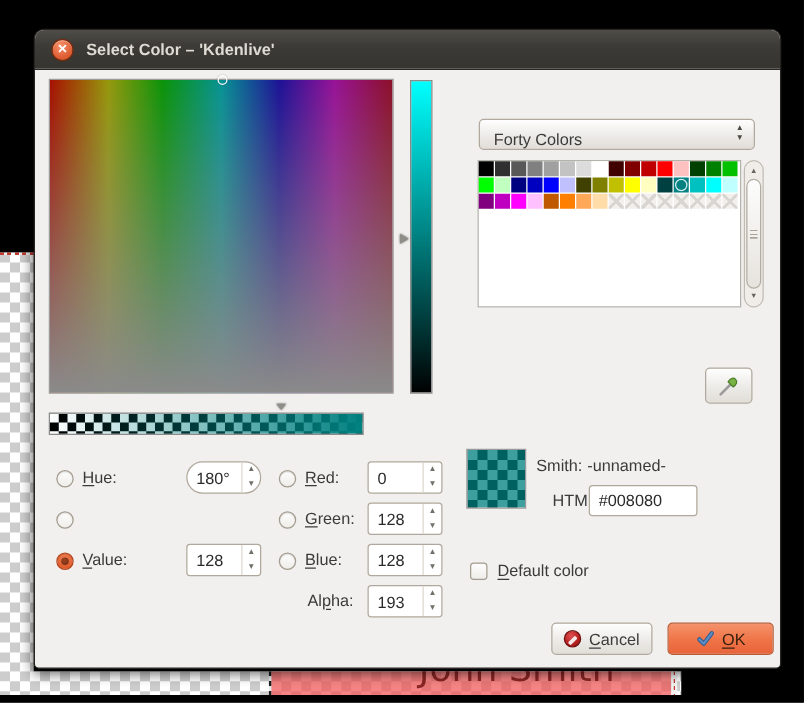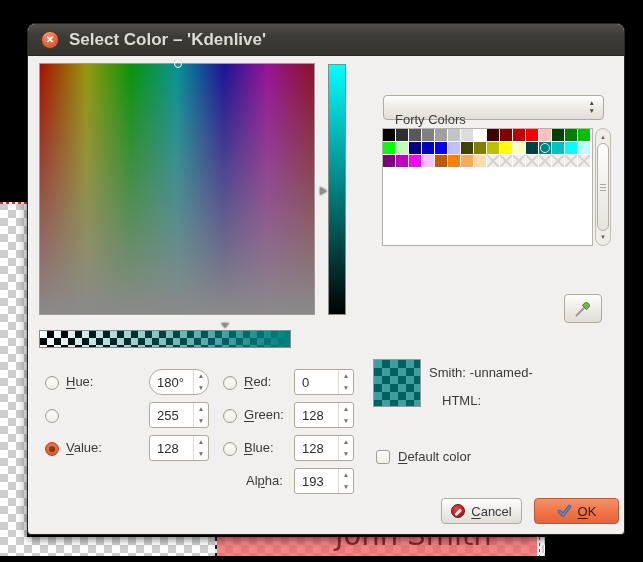--- a/index.html
+++ b/index.html
@@ -32,21 +32,21 @@
       background:#f1f0ee; border:1px solid #262522; border-radius:8px 8px 4px 4px;
       box-shadow:0 3px 10px rgba(0,0,0,.65); }
   #titlebar { position:absolute; left:0; top:0; width:100%; height:32px;
       background:linear-gradient(#4e4d48,#3c3b37 40%,#35342f);
       border-radius:7px 7px 0 0; border-bottom:1px solid #282724; }
   #close-btn { position:absolute; left:13px; top:7px; width:18px; height:18px; border-radius:50%;
       background:radial-gradient(circle at 40% 30%, #f6926a, #e2633a 55%, #cf4a1d);
       border:1px solid #6e2d10; box-shadow:inset 0 1px 0 rgba(255,255,255,.35);
       color:#fff; font-size:10px; font-weight:bold; line-height:16px; text-align:center; cursor:default; }
   #win-title { position:absolute; left:41px; top:0; height:32px; line-height:32px;
-      color:#dfdbd4; font-size:17px; font-weight:bold; }
+      color:#dfdbd4; font-size:13px; font-weight:bold; }
 
   
   #hsv-square { position:absolute; left:11px; top:39px; width:276px; height:252px;
       border:1px solid #9b9b9b; background:
       linear-gradient(to bottom, rgba(138,138,138,0), #8a8a8a),
       linear-gradient(to right, #a61000 0%, #96980c 17%, #0a9309 33%, #079394 50%,
                       #1d1296 67%, #971397 83%, #8c1028 100%); }
   #hsv-marker { position:absolute; left:134px; top:-4px; width:8px; height:8px; border-radius:50%;
       border:1.5px solid #fff; box-shadow:0 0 1px rgba(0,0,0,.5); }
   #v-slider { position:absolute; left:300px; top:40px; width:18px; height:251px;
@@ -78,21 +78,21 @@
       background:transparent; }
   .spin .arrows { position:absolute; right:0; top:0; width:15px; height:24px;
       border-left:1px solid #ddd8d0; display:flex; flex-direction:column;
       align-items:center; justify-content:space-between; padding:3px 0; }
   .spin .arrows span { font-size:6.5px; line-height:1; color:#73706a; cursor:default; }
 
   
   .btnish { background:linear-gradient(#fefefe,#ebe9e5 60%,#e1ded8); border:1px solid #b1a99d;
       border-radius:4px; color:#3c3c3c; font-size:13px; }
   #combo { position:absolute; left:355px; top:71px; width:221px; height:25px; }
-  #combo .txt { position:absolute; left:11px; top:12px; line-height:23px;text-align:center; }
+  #combo .txt { position:absolute; left:11px; top:4px; line-height:23px;text-align:center; }
   #combo .arrows { position:absolute; right:8px; top:4px; display:flex; flex-direction:column;
       align-items:center; gap:1px; }
   #combo .arrows span { font-size:6.5px; line-height:1; color:#4c4a45; }
 
   #palette-frame { position:absolute; left:354px; top:104px; width:211px; height:118px;
       background:#fff; border:1px solid #b5b1ab; }
   #palette-grid { position:absolute; left:0; top:0; display:grid;
       grid-template-columns:repeat(16, 12px); grid-auto-rows:12px; gap:1px; }
   .pcell { width:12px; height:12px; position:relative; }
   .pcell.empty { background:
@@ -178,27 +178,20 @@
     <div class="radio" style="left:17px; top:352px;"></div>
     <div class="lbl" style="left:38px; top:345px;"><u>H</u>ue:</div>
     <div class="spin" style="left:121px; top:345px;border-radius:13px;">
       <input value="180°" style="">
       <div class="arrows">
         <span>▲</span>
         <span>▼</span>
       </div>
     </div>
     <div class="radio" style="left:17px; top:385px;"></div>
-    <div class="spin" style="left:121px; top:378px;">
-      <input value="255" style="">
-      <div class="arrows">
-        <span>▲</span>
-        <span>▼</span>
-      </div>
-    </div>
     <div class="radio sel" style="left:17px; top:418px;"></div>
     <div class="lbl" style="left:38px; top:411px;"><u>V</u>alue:</div>
     <div class="spin" style="left:121px; top:411px;">
       <input value="128" style="">
       <div class="arrows">
         <span>▲</span>
         <span>▼</span>
       </div>
     </div>
 
@@ -313,20 +306,21 @@
         <path d="M3.5 16.5 L11 9" stroke="#9a9a9a" stroke-width="2" fill="none" stroke-linecap="round"></path>
         <path d="M9.5 6.5 L13.5 10.5 C16 9 17.5 6.5 15.5 4.5 C13.5 2.5 11 4 9.5 6.5 Z" fill="#79b345" stroke="#4c7d28" stroke-width="1"></path>
       </svg>
     </div>
 
     <div id="preview"></div>
     <div id="name-row">
       <span>Smith:</span><span>-unnamed-</span>
     </div>
     <div class="lbl" id="html-label">HTML:</div>
+    <input id="html-input" value="#008080" style="">
 
     <div id="default-check"></div>
     <div class="lbl" id="default-label"><u>D</u>efault color</div>
 
     <div id="cancel-btn" class="dlgbtn btnish">
       <span id="cancel-icon"></span>
       <span><u>C</u>ancel</span>
     </div>
     <div id="ok-btn" class="dlgbtn">
       <svg width="15" height="14" viewBox="0 0 15 14">

